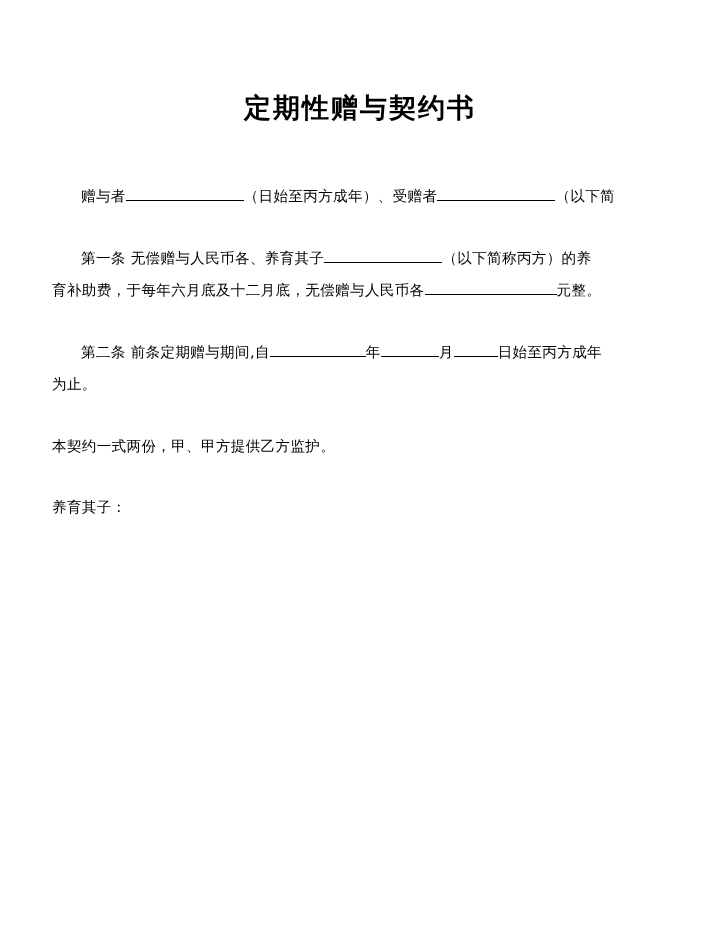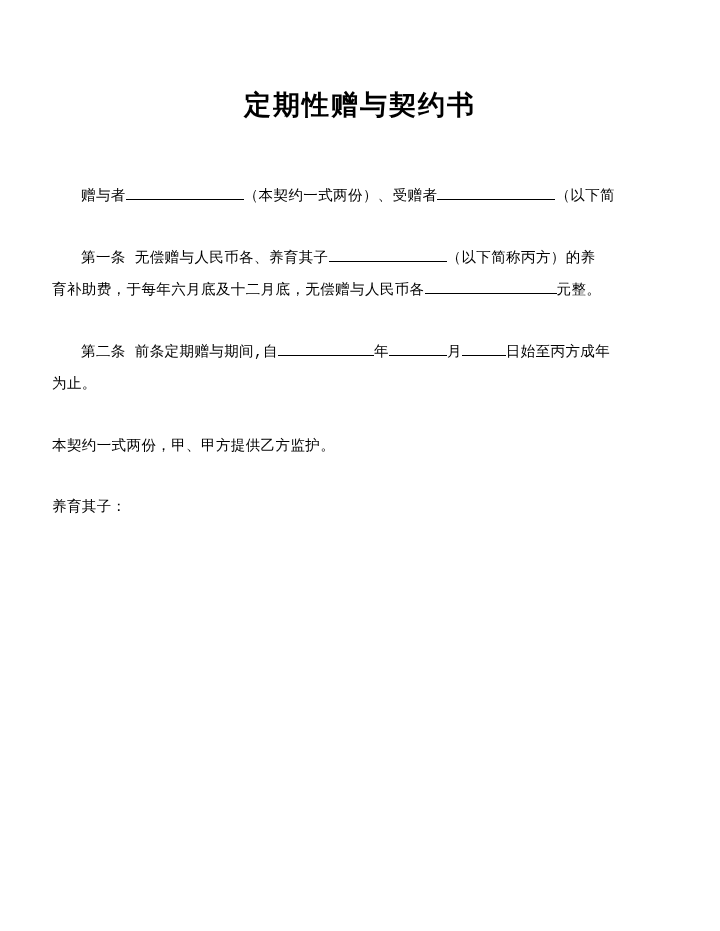--- a/index.html
+++ b/index.html
@@ -14,21 +14,20 @@
     color: #000000;
     position: relative;
     overflow: hidden;
   }
   .page {
     width: 720px;
     height: 931px;
     box-sizing: border-box;
     padding: 62px 52px 0 52px;
     position: relative;
-    font-family: Liberation Mono, monospace;
   }
   .doc-title {
     text-align: center;
     font-size: 27px;
     font-weight: bold;
     letter-spacing: 2px;
     margin: 28px 0 0 0;
     line-height: 1.3;
   }
   .body-block {
@@ -68,21 +67,21 @@
 </head>
 <body>
 
 <div class="page">
 
   <h1 class="doc-title">定期性赠与契约书</h1>
 
   <div class="body-block">
 
     <p class="para indent">
-      <span>赠与者</span><span class="blank b-xl"></span><span>（本契约一式两份）、受赠者</span><span class="blank b-xl"></span><span>（以下简</span><br>
+      <span>赠与者</span><span class="blank b-xl"></span><span>（日始至丙方成年）、受赠者</span><span class="blank b-xl"></span><span>（以下简</span><br>
     </p>
 
     <p class="para indent">
       <span>第一条  无偿赠与人民币各、养育其子</span><span class="blank b-xl"></span><span>（以下简称丙方）的养</span><br>
       <span>育补助费，于每年六月底及十二月底，无偿赠与人民币各</span><span class="blank b-xxl"></span><span>元整。</span>
     </p>
 
     <p class="para indent">
       <span>第二条  前条定期赠与期间,自</span><span class="blank b-lg"></span><span>年</span><span class="blank b-md"></span><span>月</span><span class="blank b-sm"></span><span>日始至丙方成年</span><br>
       <span>为止。</span>

